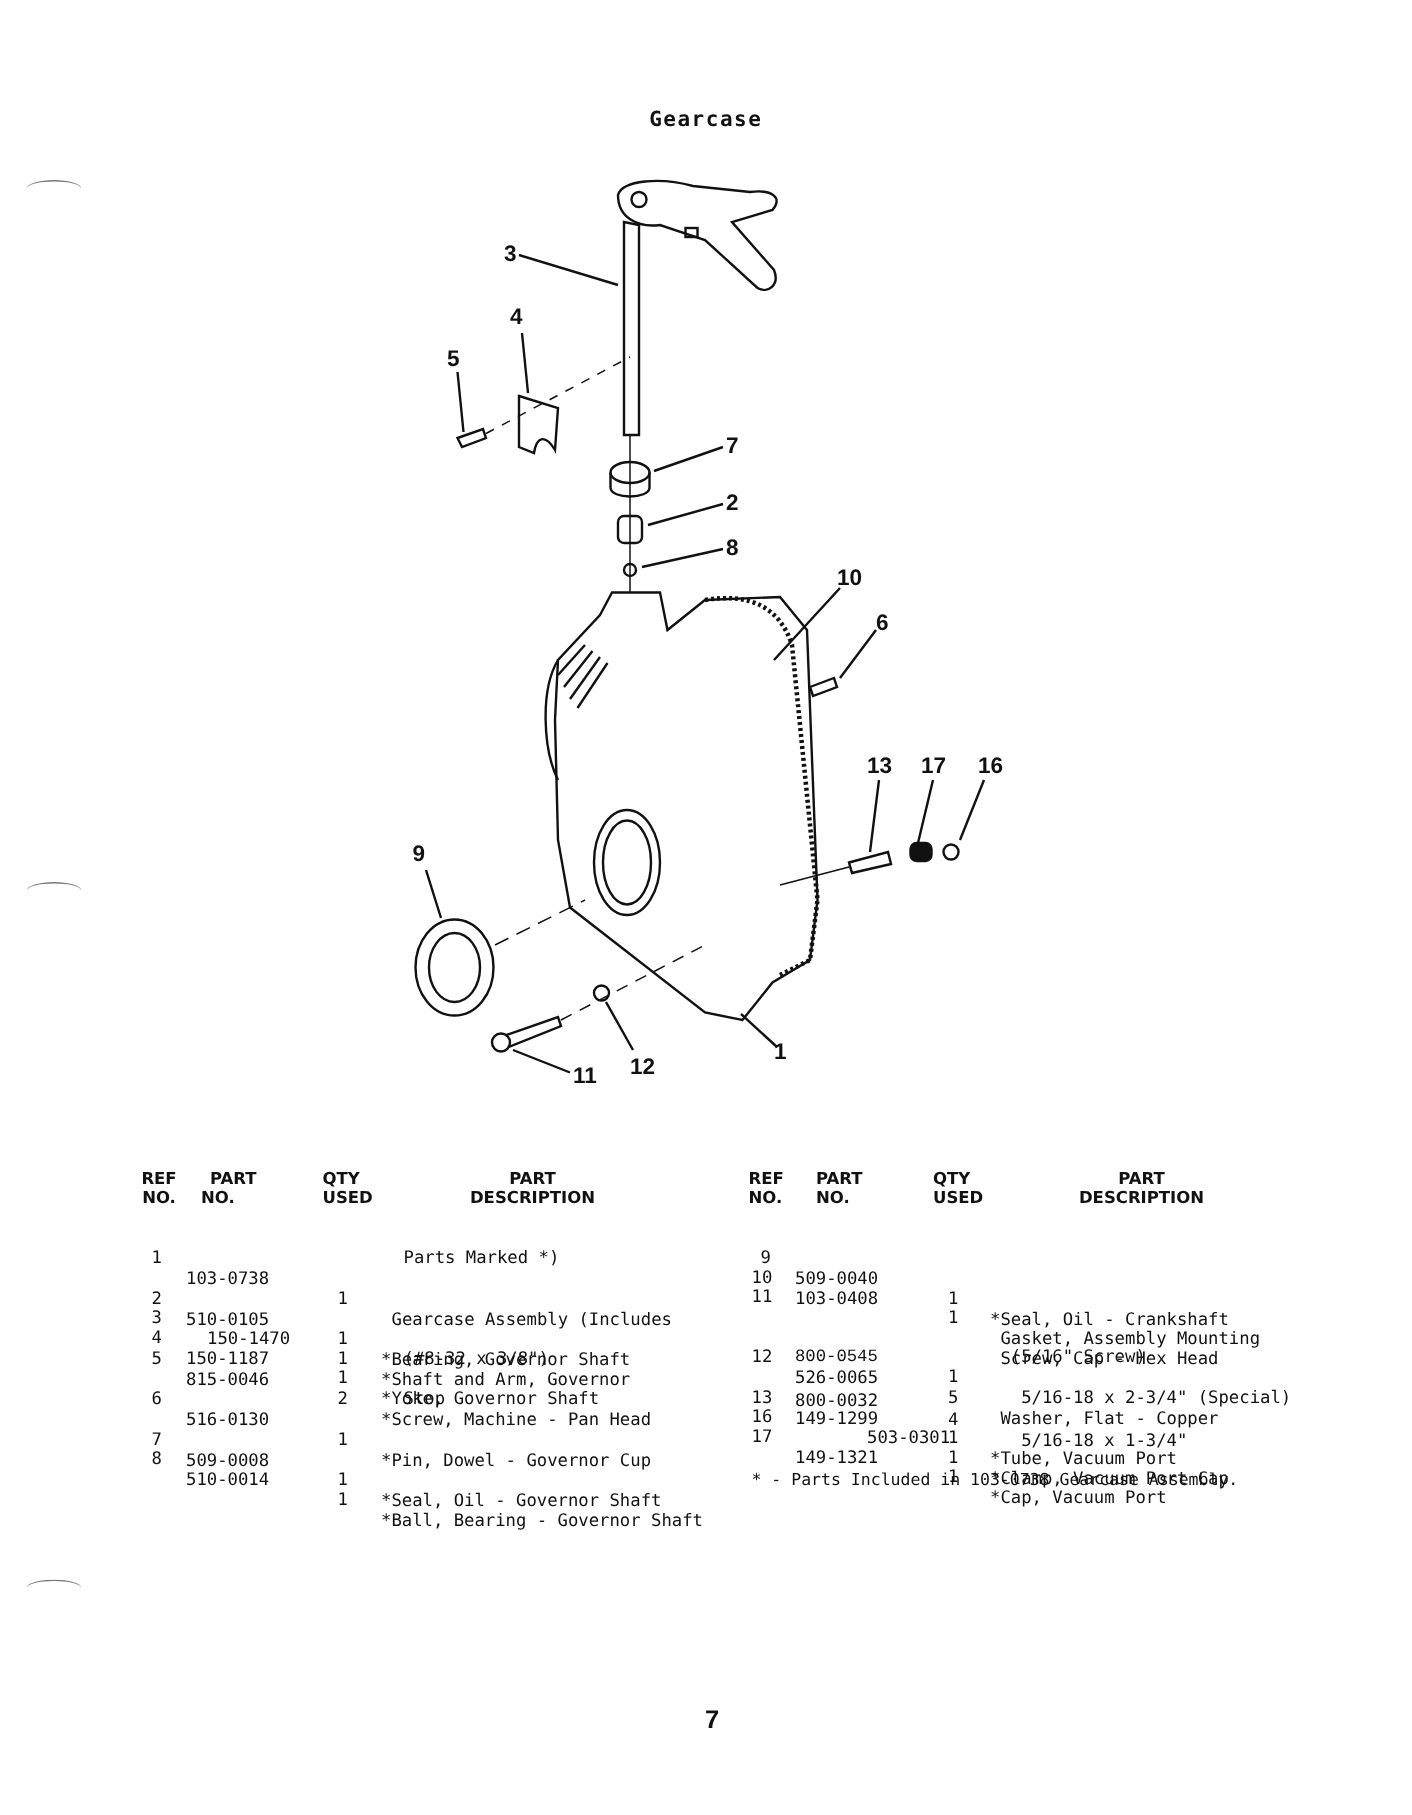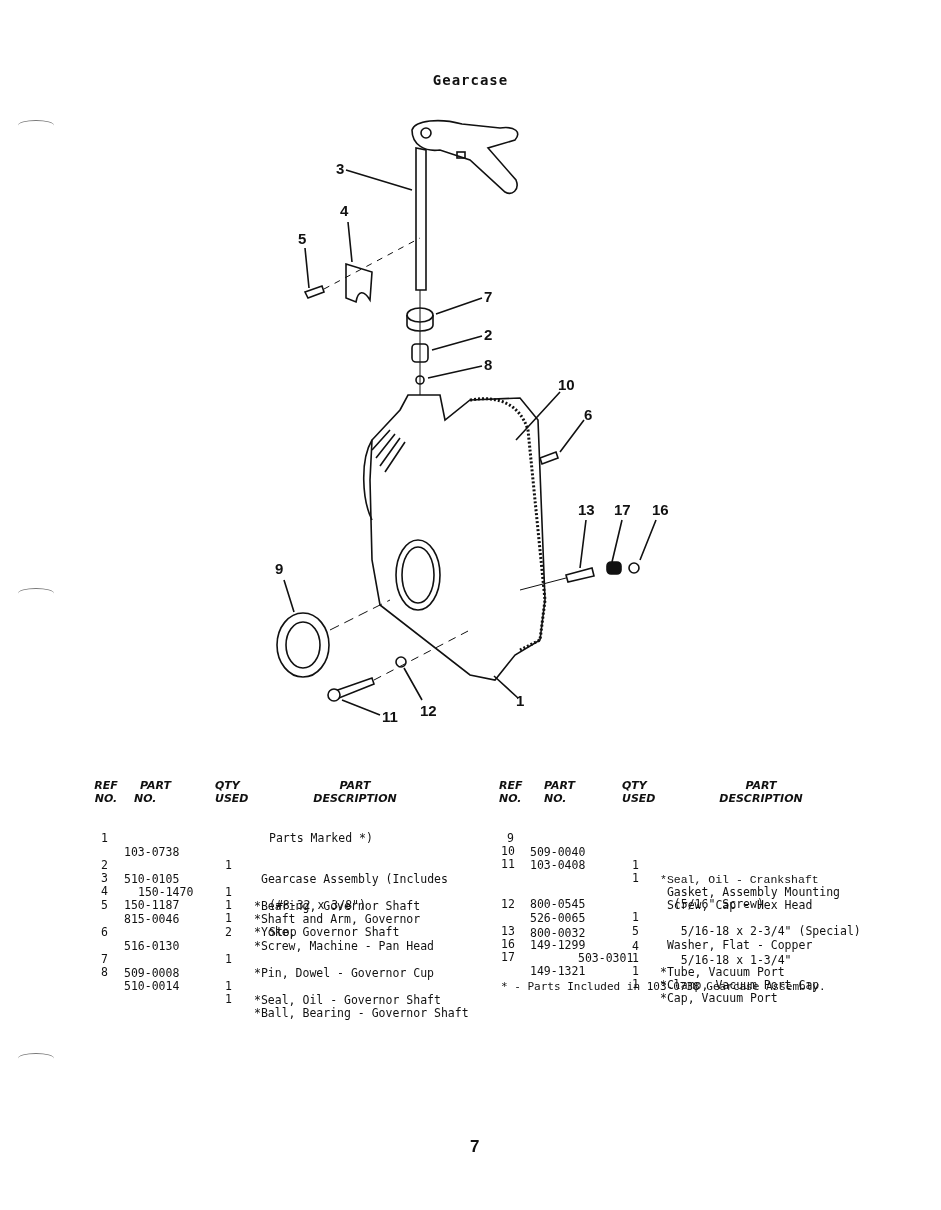--- a/index.html
+++ b/index.html
@@ -1,21 +1,21 @@
 <!DOCTYPE html>
 <html><head>
 <meta charset="utf-8">
 <style>
   html, body { margin:0; padding:0; background:#ffffff; }
   body { width:941px; height:1210px; position:relative; overflow:hidden; color:#111; font-family:"DejaVu Sans Mono", monospace; }
   .title { position:absolute; left:0; width:941px; top:72px; text-align:center; font-size:14px; font-weight:bold; letter-spacing:1px; }
   .diagram { position:absolute; left:0; top:0; width:941px; height:760px; }
   .callout { font-family:"Liberation Sans", sans-serif; font-weight:bold; font-size:15px; fill:#111; }
   .table { position:absolute; font-size:11.5px; line-height:13.4px; }
-  .hdr { position:absolute; font-family:"DejaVu Sans", sans-serif; font-weight:bold; font-size:11px; line-height:13px; text-align:center;font-style:italic; }
+  .hdr { position:absolute; font-family:"DejaVu Sans", sans-serif; font-weight:bold; font-size:11px; line-height:13px; text-align:center; }
   .row { position:absolute; white-space:pre; }
   .c { position:absolute; white-space:pre; }
   .footnote { position:absolute; left:501px; top:980px; font-size:11px; white-space:pre; }
   .pagenum { position:absolute; left:470px; top:1137px; font-family:"Liberation Sans", sans-serif; font-size:17px; font-weight:bold; }
   .mark { position:absolute; border-top:1px solid #777; border-radius:50% 50% 0 0; width:36px; height:10px; }
 </style>
 </head>
 <body>
 
 <div class="title">Gearcase</div>
@@ -181,21 +181,21 @@
 <div class="hdr" style="left:696px;top:779px;width:130px;">
   <div>PART</div>
     <div>DESCRIPTION</div>
 </div>
 
 <div class="table" style="left:0;top:0;">
   <div class="row" style="top:819px;">
     <span class="c" style="left:507px;">9</span>
     <span class="c" style="left:530px;">509-0040</span>
     <span class="c" style="left:632px;">1</span>
-    <span class="c" style="left:660px;font-family:Liberation Mono, monospace;">*Seal, Oil - Crankshaft</span>
+    <span class="c" style="left:660px;">*Seal, Oil - Crankshaft</span>
   </div>
   <div class="row" style="top:832px;">
     <span class="c" style="left:501px;">10</span>
     <span class="c" style="left:530px;">103-0408</span>
     <span class="c" style="left:632px;">1</span>
     <span class="c" style="left:660px;"> Gasket, Assembly Mounting</span>
   </div>
   <div class="row" style="top:845px;">
     <span class="c" style="left:501px;">11</span>
     <span class="c" style="left:530px;"></span>
@@ -203,21 +203,21 @@
     <span class="c" style="left:660px;"> Screw, Cap - Hex Head</span>
   </div>
   <div class="row" style="top:900px;">
     <span class="c" style="left:501px;"></span>
     <span class="c" style="left:530px;">800-0032</span>
     <span class="c" style="left:632px;">4</span>
     <span class="c" style="left:660px;">   5/16-18 x 1-3/4"</span>
   </div>
   <div class="row" style="top:871px;">
     <span class="c" style="left:501px;"></span>
-    <span class="c" style="left:530px;">800-0545</span>
+    <span class="c" style="left:530px;font-family:Liberation Mono, monospace;">800-0545</span>
     <span class="c" style="left:632px;">1</span>
     <span class="c" style="left:660px;">   5/16-18 x 2-3/4" (Special)</span>
   </div>
   <div class="row" style="top:885px;">
     <span class="c" style="left:501px;">12</span>
     <span class="c" style="left:530px;">526-0065</span>
     <span class="c" style="left:632px;">5</span>
     <span class="c" style="left:660px;"> Washer, Flat - Copper</span>
     <span class="c" style="left:660px;top:13px;">  (5/16" Screw)</span>
   </div>

